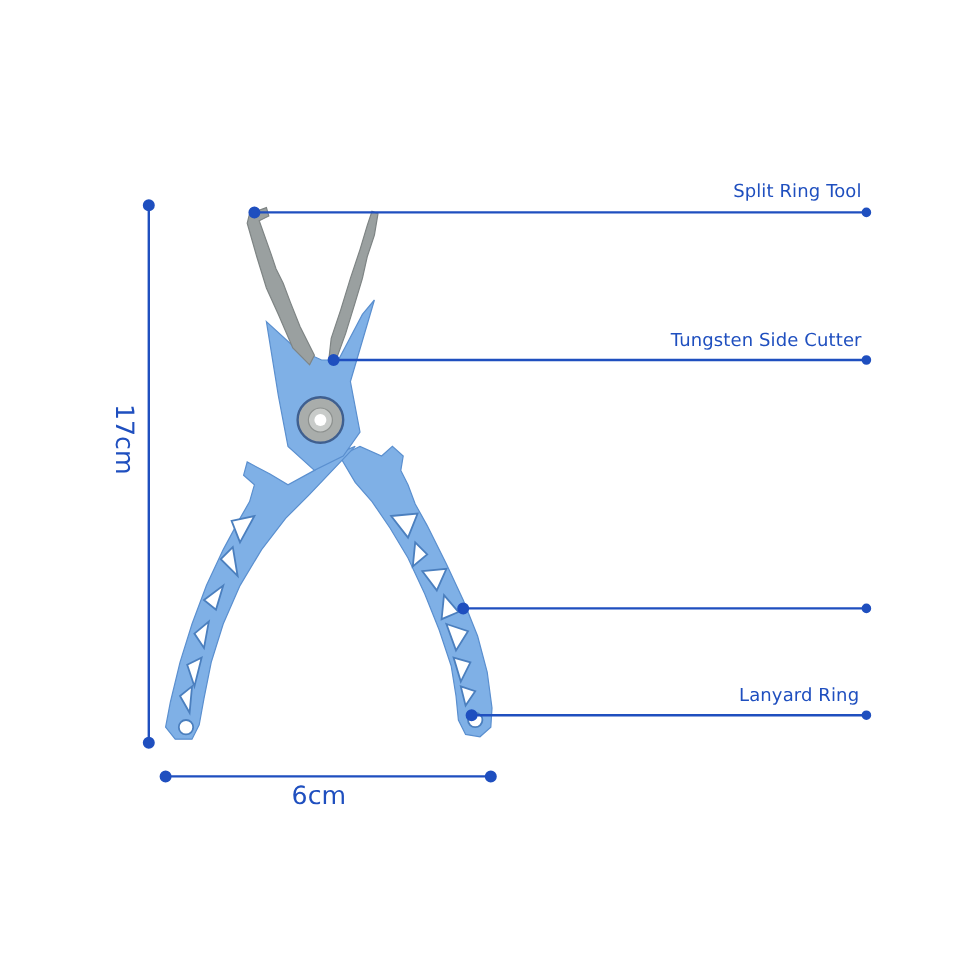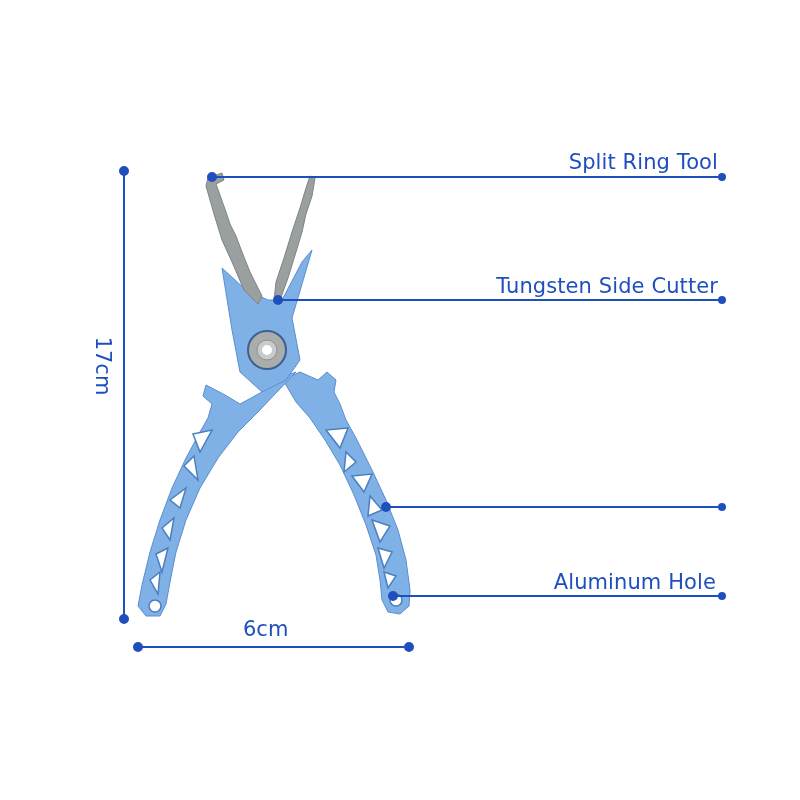--- a/index.html
+++ b/index.html
@@ -1,19 +1,19 @@
 <!DOCTYPE html>
 <html><head>
   <meta charset="utf-8">
   <style>
     html, body { margin: 0; padding: 0; background: #ffffff; }
     body { width: 800px; height: 800px; position: relative; overflow: hidden;
            font-family: "DejaVu Sans", "Liberation Sans", sans-serif; }
     .stage { position: absolute; left: 0; top: 0; width: 800px; height: 800px; }
-    .label { position: absolute; color: #1f4fbf; font-size: 21px; white-space: nowrap;
+    .label { position: absolute; color: #1f4fbf; font-size: 15px; white-space: nowrap;
              text-align: right; letter-spacing: 0.1px; }
     .dim-label { position: absolute; color: #1f4fbf; font-size: 21px; white-space: nowrap; }
     .dim-v { transform: rotate(90deg); transform-origin: center center; }
   </style>
 </head>
 <body>
 
 <div class="stage">
 
   <svg width="800" height="800" viewBox="0 0 800 800" style="position:absolute;left:0;top:0;">
@@ -73,17 +73,17 @@
       <circle cx="124" cy="171" r="4"></circle>
         <circle cx="124" cy="619" r="4"></circle>
       <line x1="138" y1="647" x2="409" y2="647"></line>
       <circle cx="138" cy="647" r="4"></circle>
         <circle cx="409" cy="647" r="4"></circle>
     </g>
   </svg>
 
   <div class="label" style="right:82px; top:150px;">Split Ring Tool</div>
   <div class="label" style="right:82px; top:274px;">Tungsten Side Cutter</div>
-  <div class="label" style="right:84px; top:570px;">Aluminum Hole</div>
+  <div class="label" style="right:84px; top:570px;">Lanyard Ring</div>
 
   <div class="dim-label dim-v" style="left:74px; top:354px;">17cm</div>
-  <div class="dim-label" style="left:243px; top:617px;">6cm</div>
+  <div class="dim-label" style="left:243px; top:651px;">6cm</div>
 </div>
 
 </body></html>

